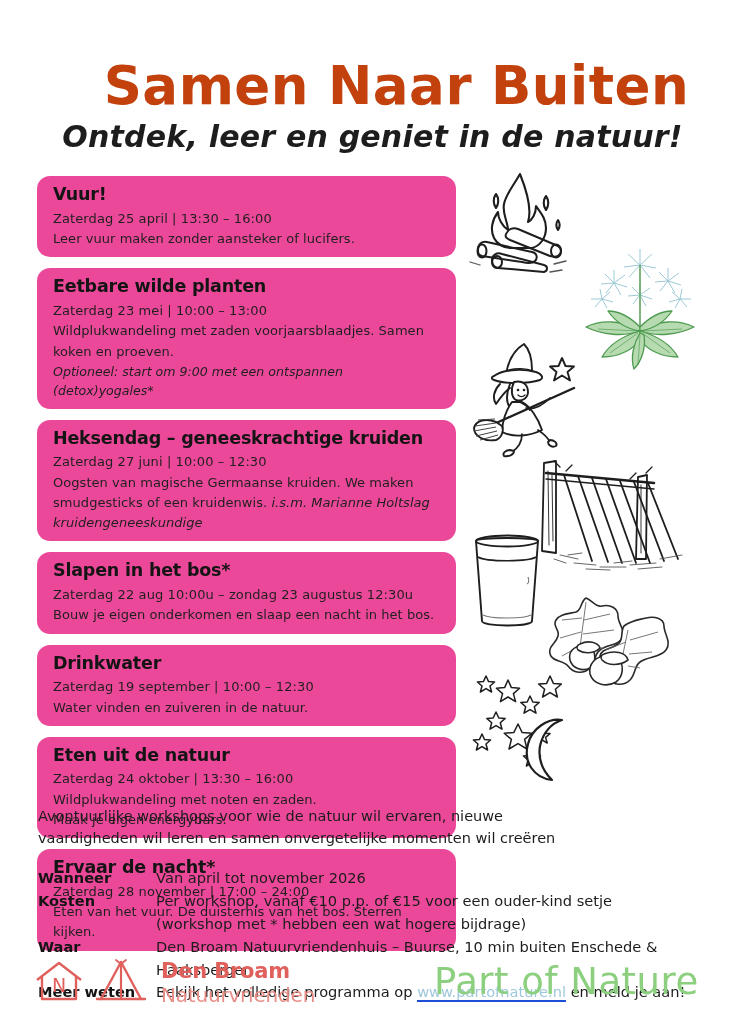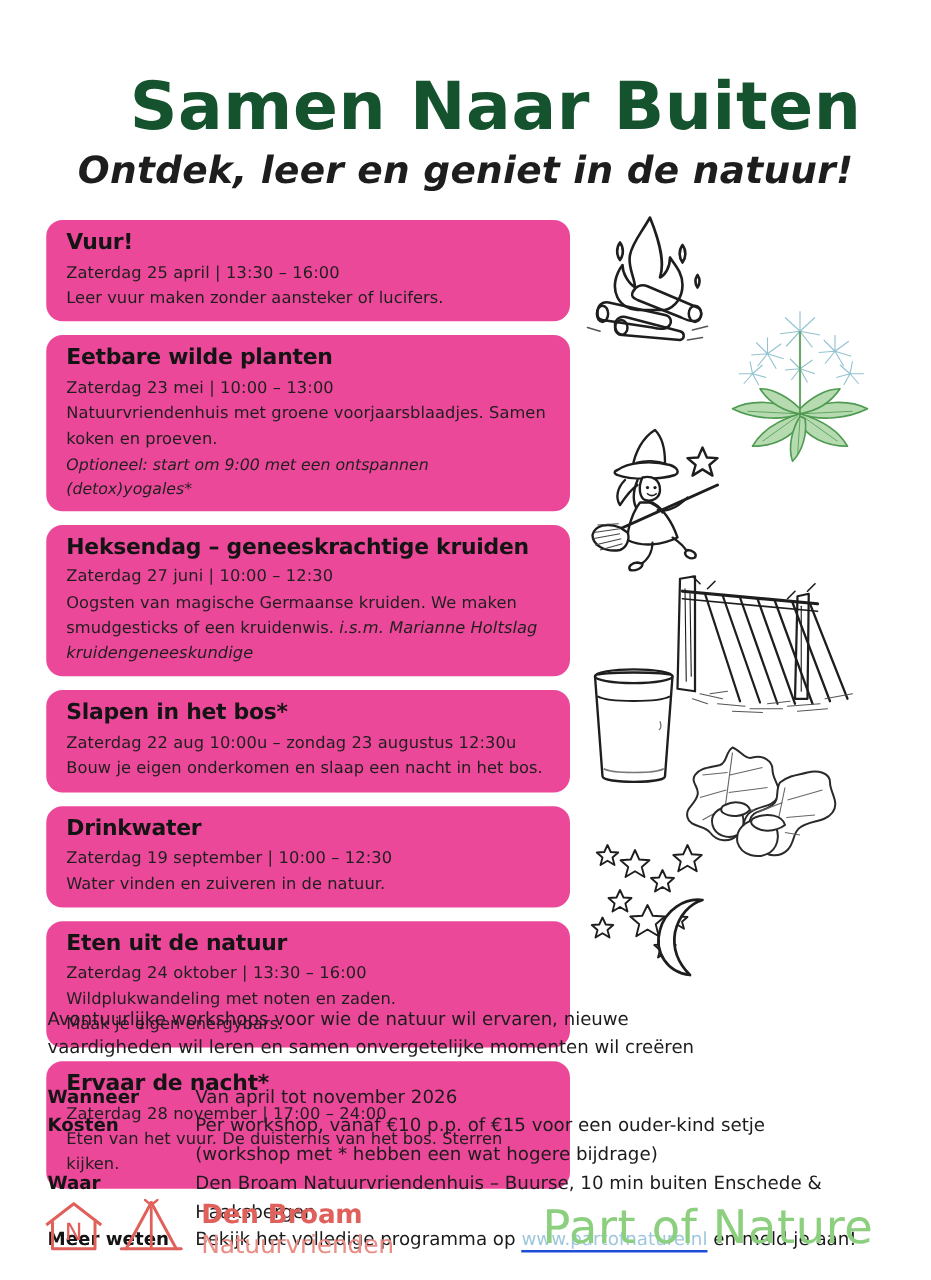--- a/index.html
+++ b/index.html
@@ -22,21 +22,21 @@
     left: 0; top: 58px;
     width: 745px;
     text-align: center;
   }
   .poster-title {
     font-family: "DejaVu Sans", sans-serif;
     font-size: 53px;
     font-weight: 700;
     letter-spacing: 0.5px;
     line-height: 1.04;
-    color: #14532d;
+    color: #c2410c;
     margin: 0;
     padding-left: 48px;
   }
   .poster-subtitle {
     font-family: "DejaVu Sans", sans-serif;
     font-style: italic;
     font-size: 30px;
     font-weight: 600;
     color: #1d1d1d;
     margin: 6px 0 0 0;
@@ -192,21 +192,21 @@
 
   <div class="event-card">
     <div class="event-title">Vuur!</div>
     <div class="event-when">Zaterdag 25 april | 13:30 – 16:00</div>
     <div class="event-desc">Leer vuur maken zonder aansteker of lucifers.</div>
   </div>
 
   <div class="event-card">
     <div class="event-title">Eetbare wilde planten</div>
     <div class="event-when">Zaterdag 23 mei | 10:00 – 13:00</div>
-    <div class="event-desc">Natuurvriendenhuis met groene voorjaarsblaadjes.  Samen koken en proeven.</div>
+    <div class="event-desc">Wildplukwandeling met zaden voorjaarsblaadjes.  Samen koken en proeven.</div>
     <div class="event-note">Optioneel: start om 9:00 met een ontspannen (detox)yogales*</div>
   </div>
 
   <div class="event-card">
     <div class="event-title">Heksendag – geneeskrachtige kruiden</div>
     <div class="event-when">Zaterdag 27 juni | 10:00 – 12:30</div>
     <div class="event-desc"><span>Oogsten van magische Germaanse kruiden. We maken smudgesticks of een kruidenwis. </span><span class="inline-italic">i.s.m. Marianne Holtslag kruidengeneeskundige</span></div>
   </div>
 
   <div class="event-card">

